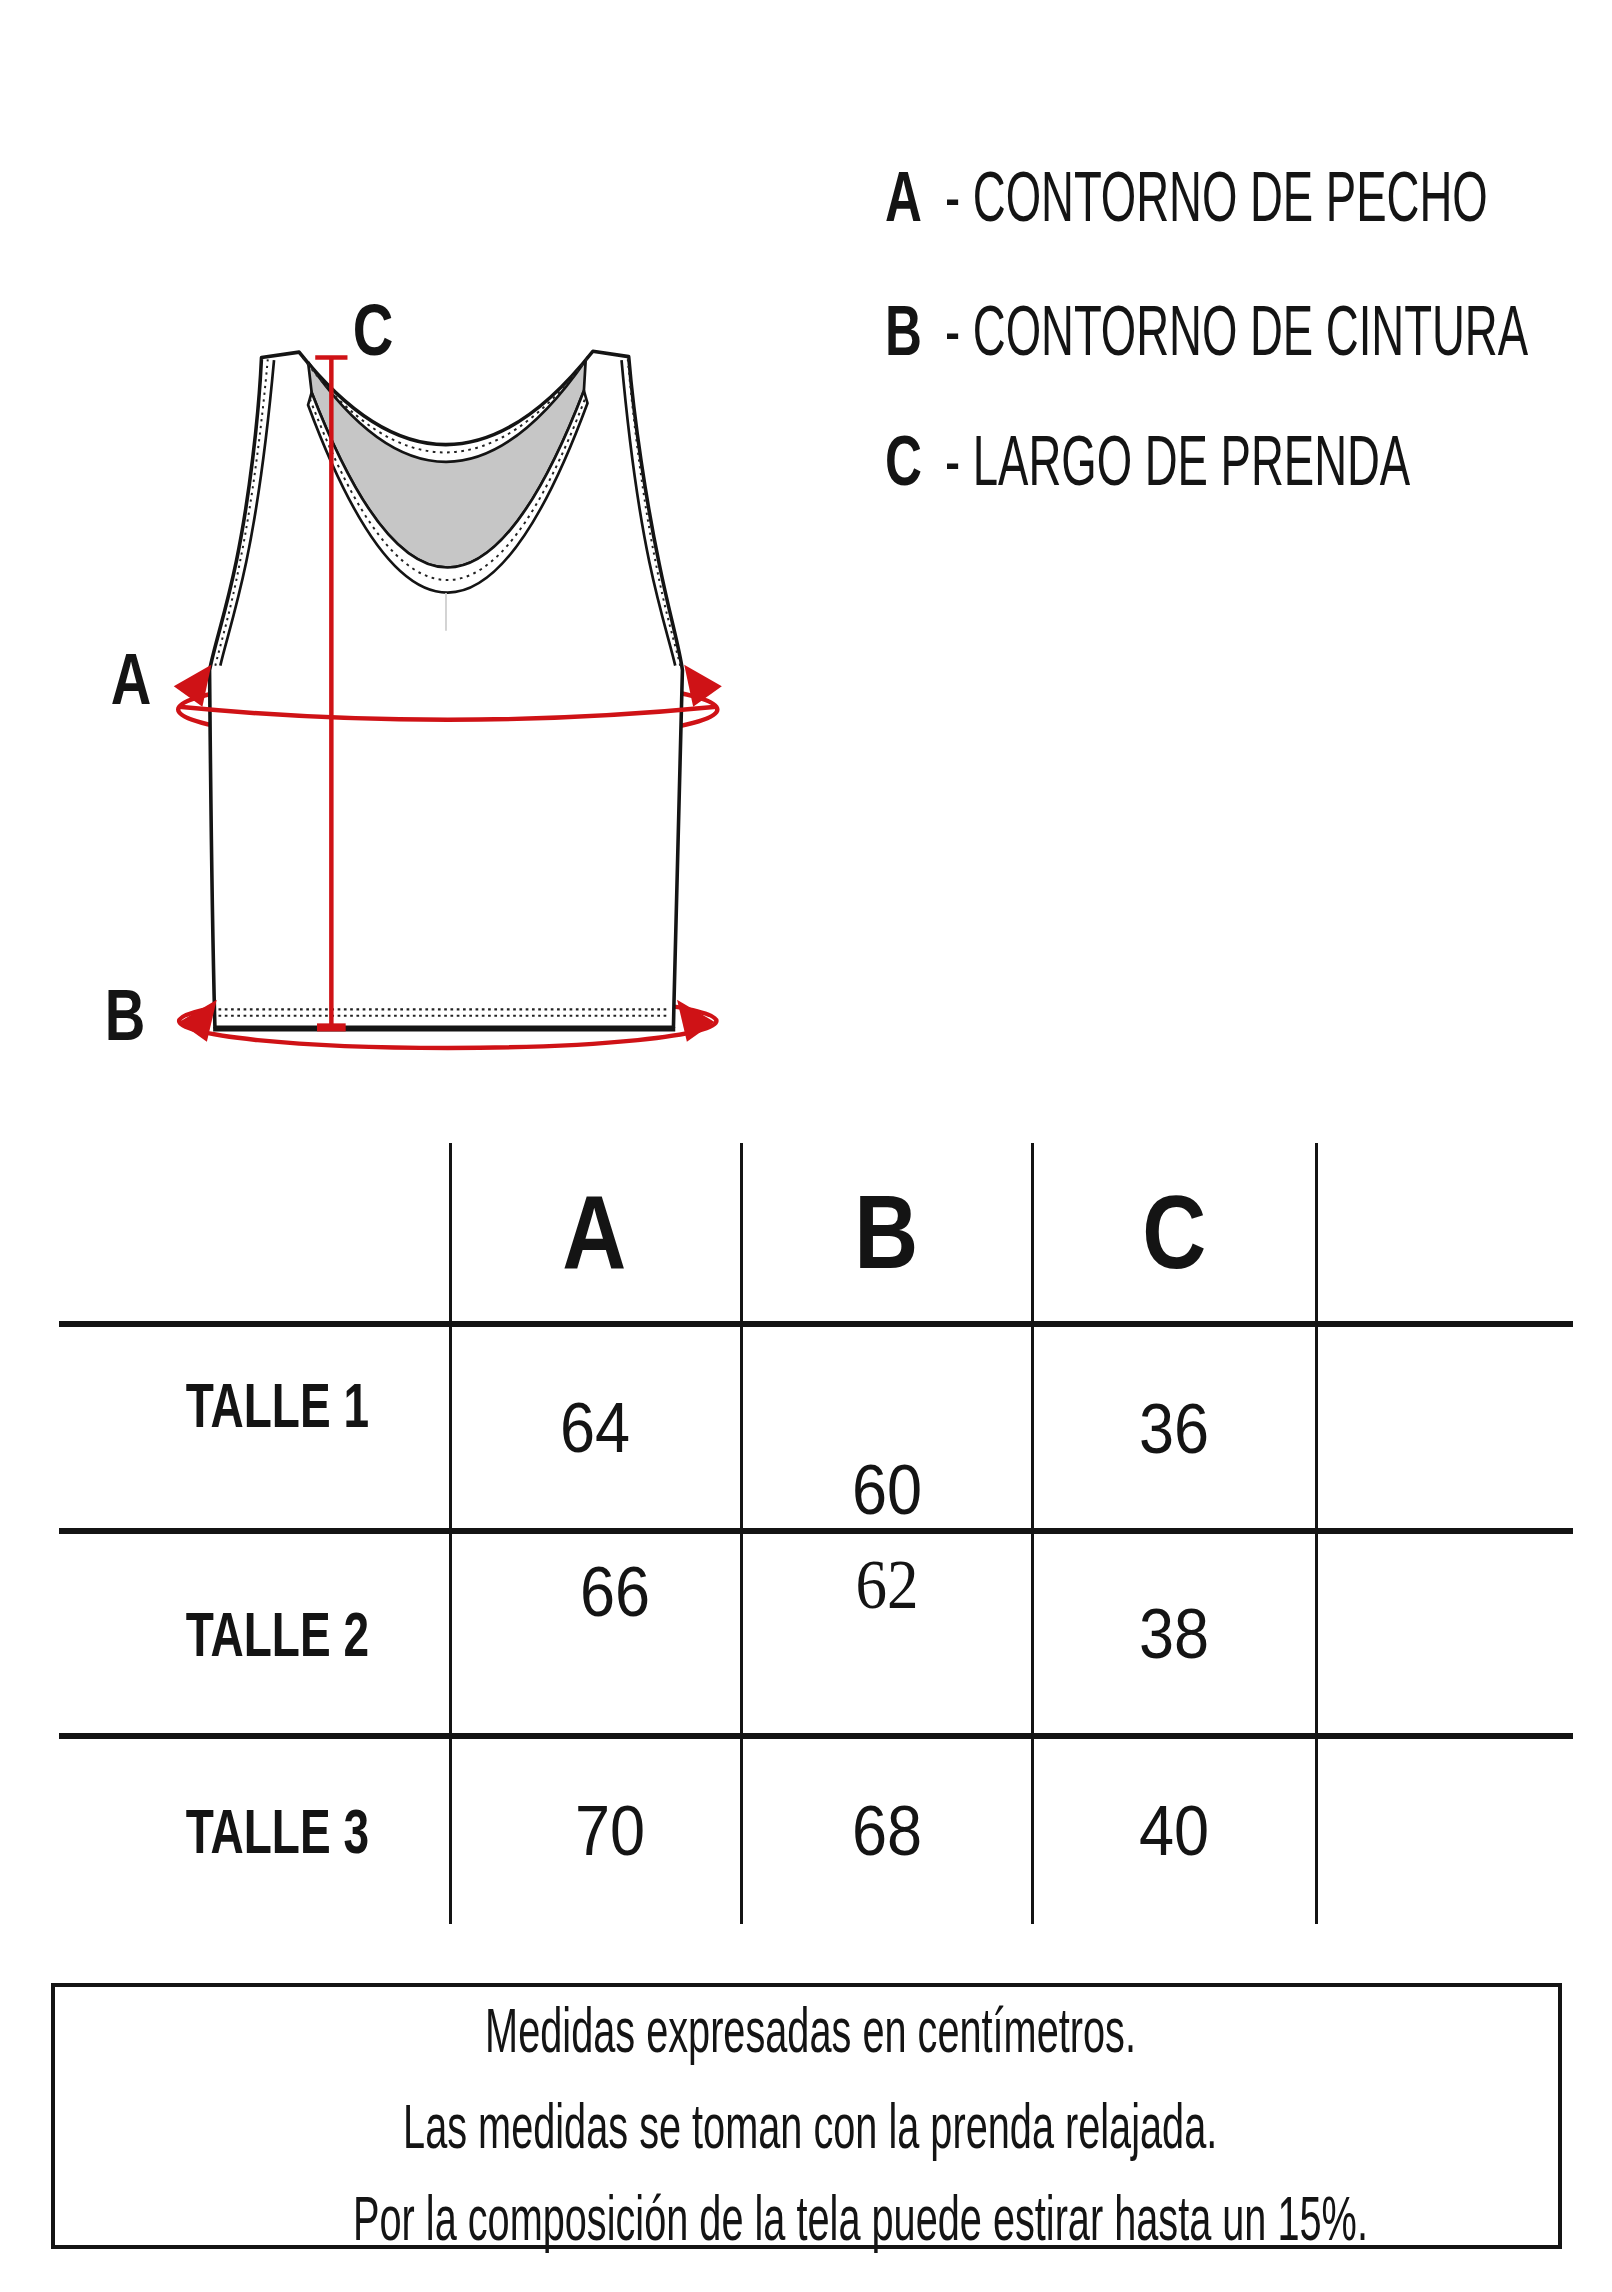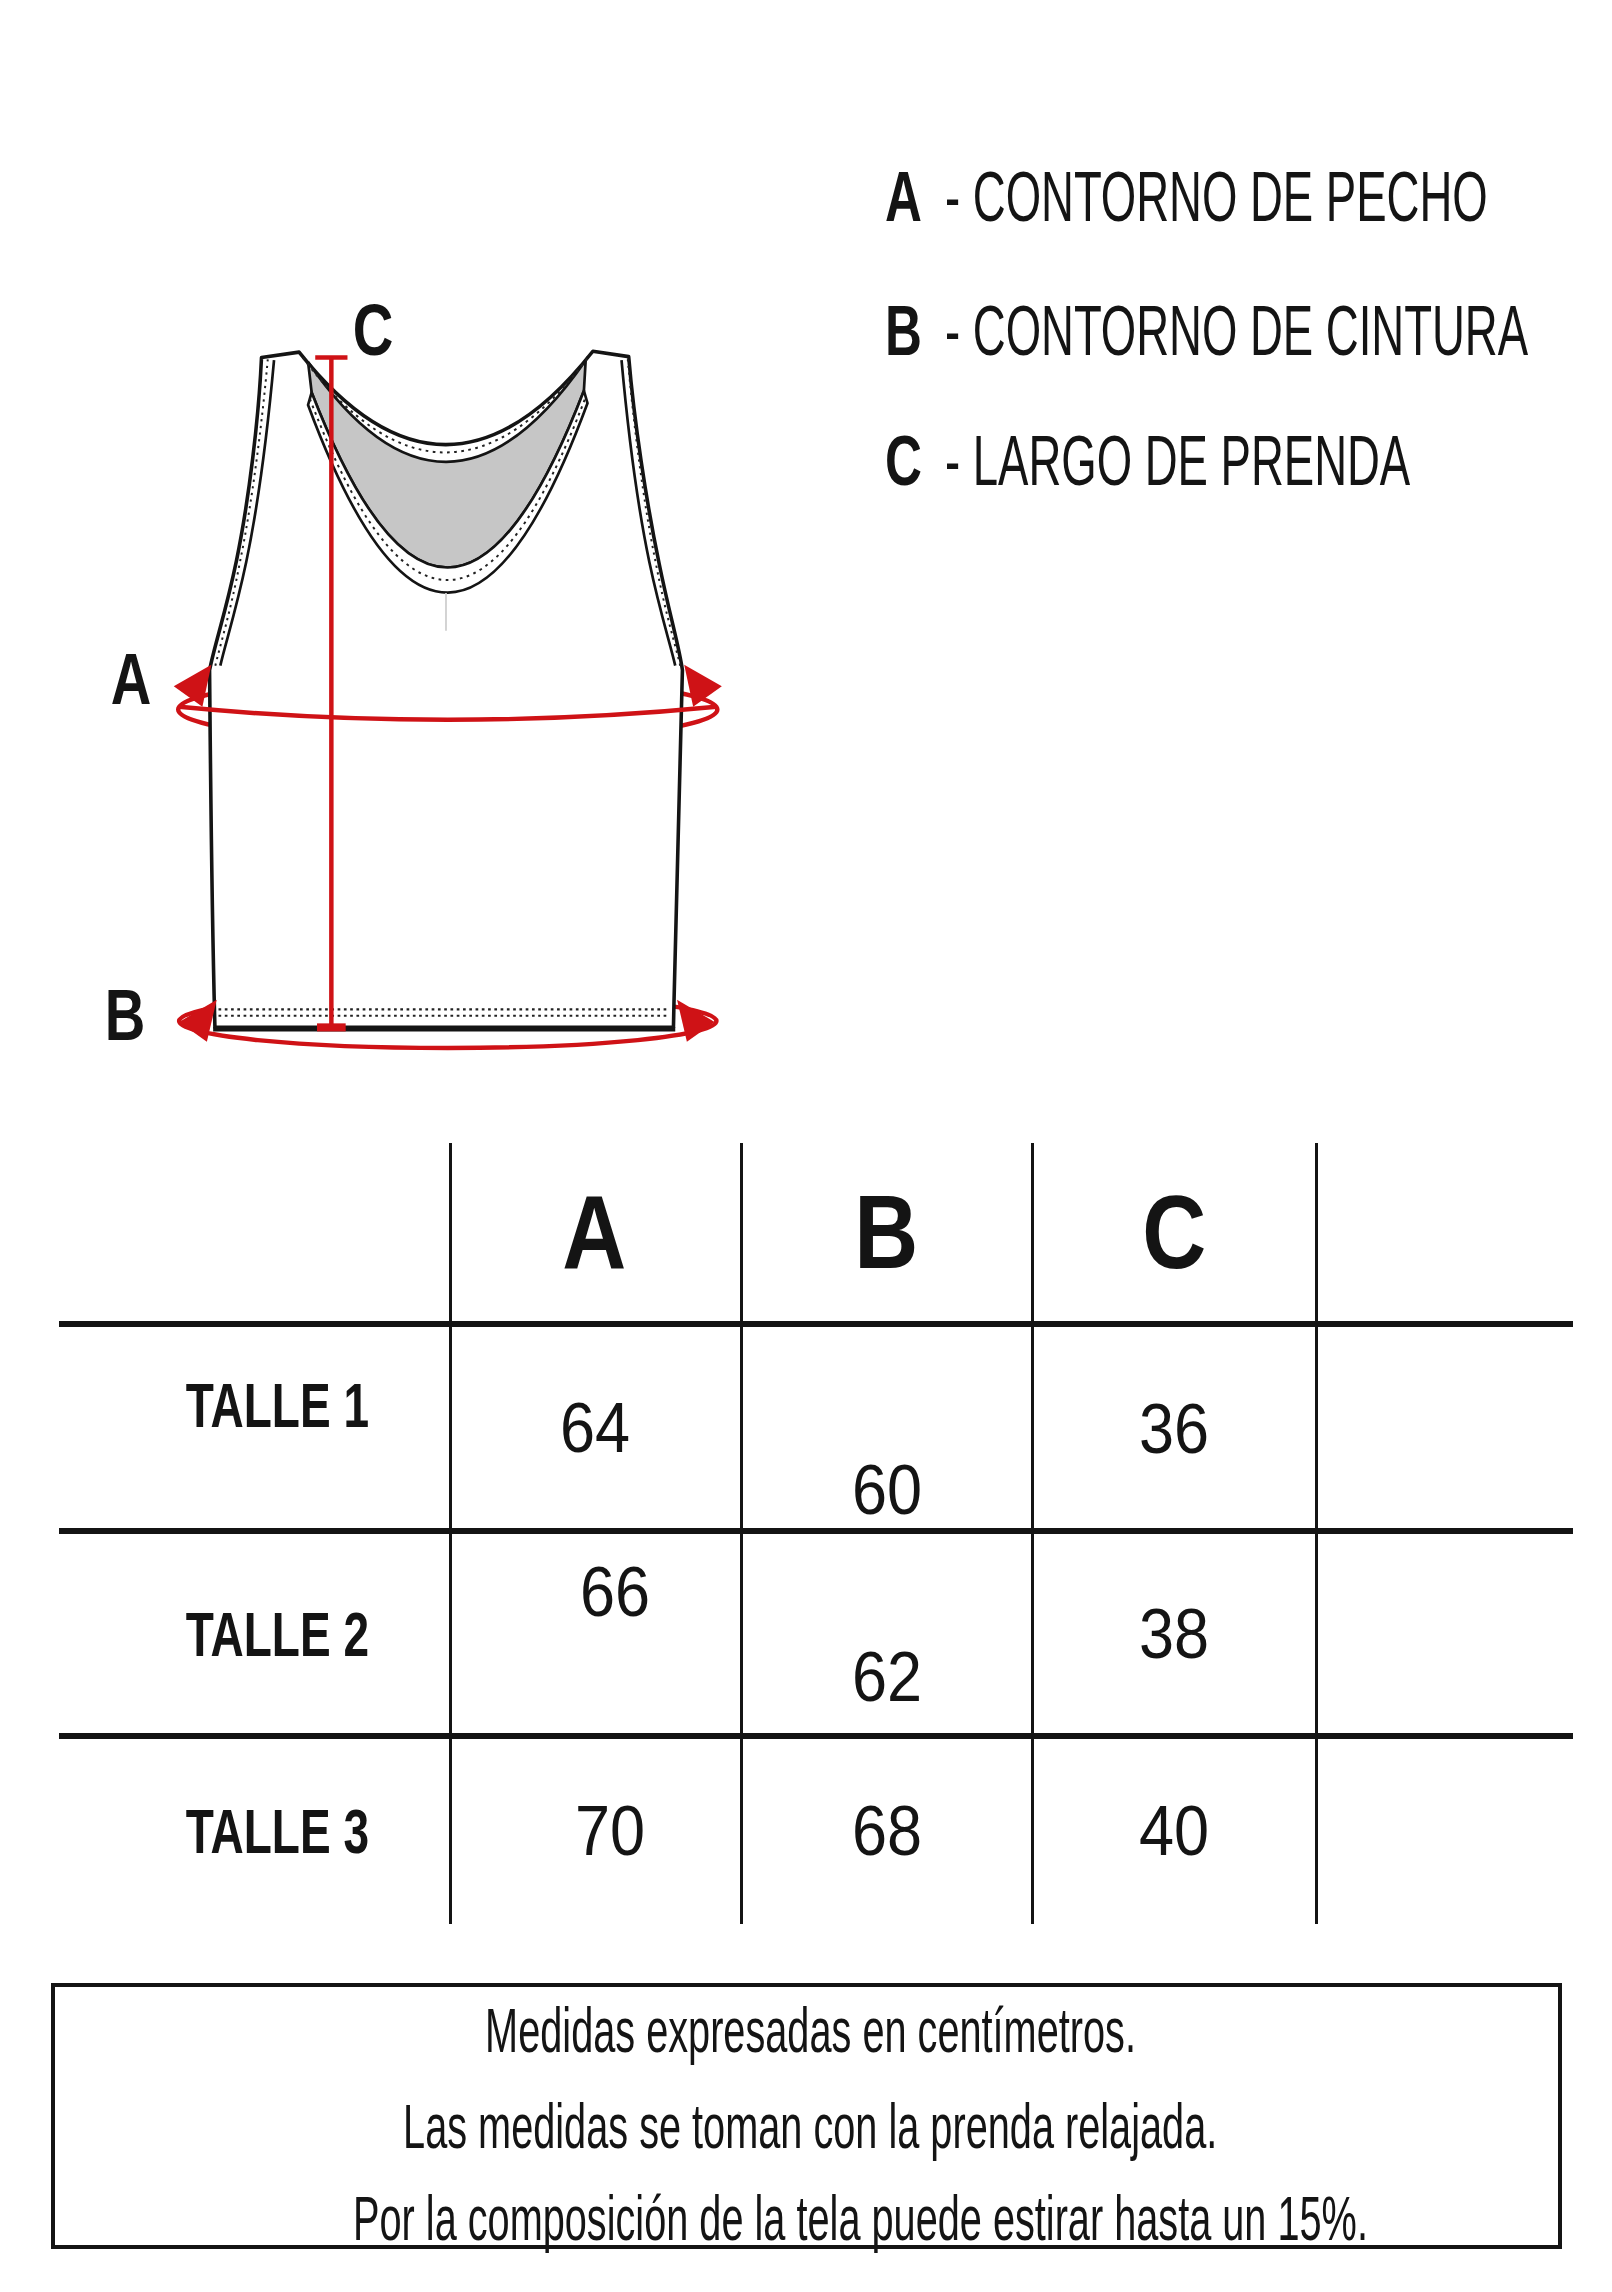--- a/index.html
+++ b/index.html
@@ -159,21 +159,21 @@
     <div class="cell val" style="left:1033px;top:1327px;width:282px;height:204px;">
       <span class="cxN">36</span>
     </div>
 
     <div class="cell rowlabel" style="left:54px;top:1534px;width:395px;height:199px;padding-left:52px;">
       <span class="cxB">TALLE 2</span>
     </div>
     <div class="cell val" style="left:450px;top:1463px;width:289px;height:257px;margin-left:20px;">
       <span class="cxN">66</span>
     </div>
-    <div class="cell val" style="left:742px;top:1594px;width:289px;height:165px;">
+    <div class="cell val" style="left:742px;top:1502px;width:289px;height:165px;font-family:Liberation Serif, serif;">
       <span class="cxN">62</span>
     </div>
     <div class="cell val" style="left:1033px;top:1534px;width:282px;height:199px;">
       <span class="cxN">38</span>
     </div>
 
     <div class="cell rowlabel" style="left:54px;top:1739px;width:395px;height:184px;padding-left:52px;">
       <span class="cxB">TALLE 3</span>
     </div>
     <div class="cell val" style="left:450px;top:1739px;width:289px;height:184px;margin-left:15px;">

